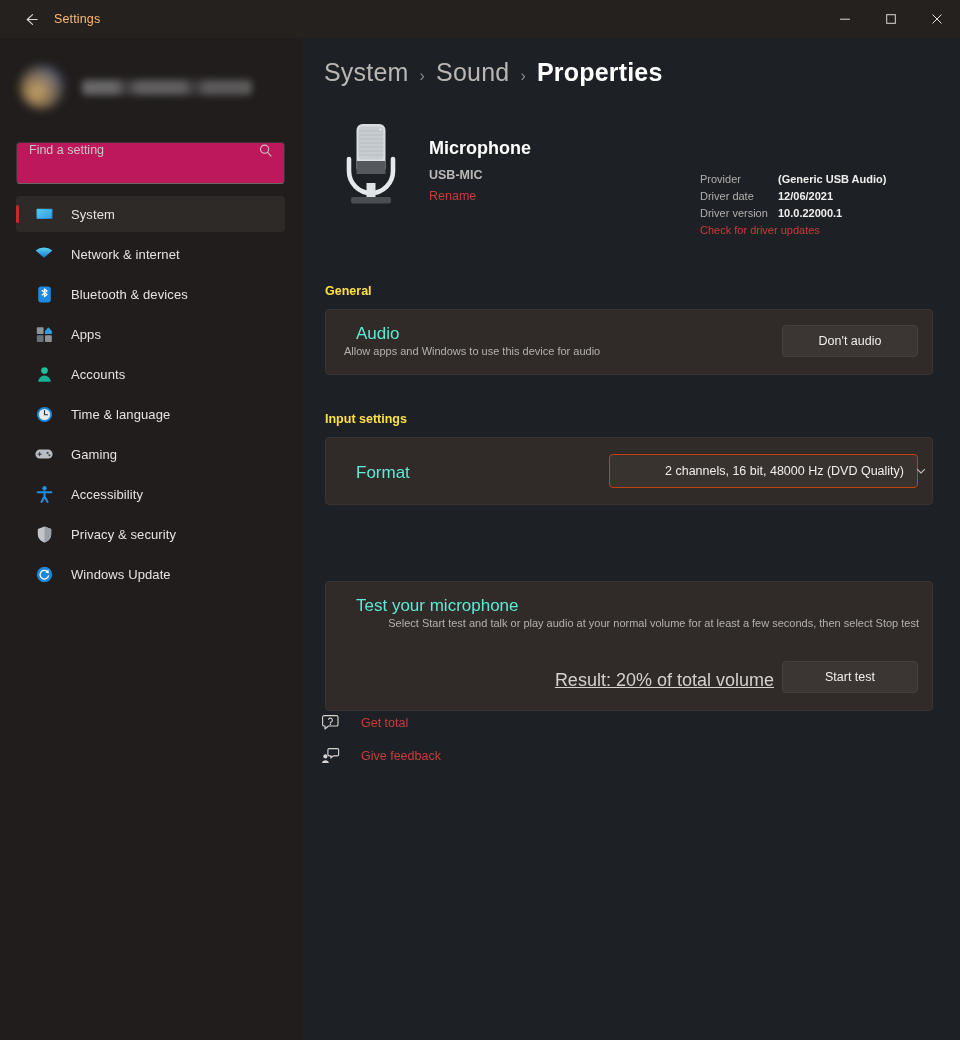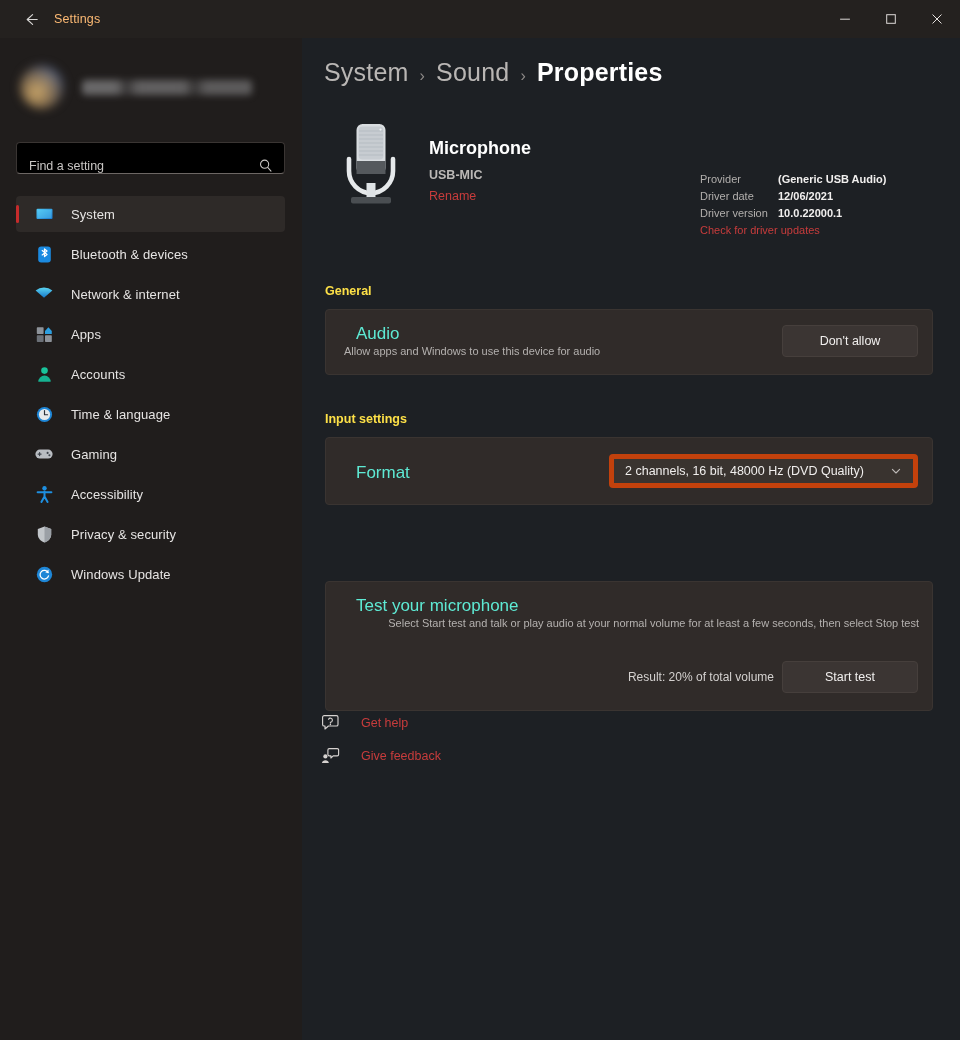--- a/index.html
+++ b/index.html
@@ -87,26 +87,26 @@
         rgba(110,110,112,.30) 26%,
         rgba(150,150,152,.55) 33%, rgba(150,150,152,.55) 60%,
         rgba(110,110,112,.28) 66%,
         rgba(148,148,150,.52) 73%, rgba(148,148,150,.52) 100%);
     filter: blur(3.6px);
   }
 
   #searchbox {
     position: absolute;
     top: 104px; left: 16px;
-    width: 269px; height: 32px;
-    background: #000000;
+    width: 269px; height: 42px;
+    background: #be185d;
     border: 1px solid #3a3533;
     border-bottom: 1px solid #6d6764;
     border-radius: 4px;
-    display: flex; align-items: flex-end;
+    display: flex; align-items: flex-start;
     cursor: text;
   }
   #search-input {
     flex: 1;
     background: transparent;
     border: none; outline: none;
     font-family: "Liberation Sans", sans-serif;
     font-size: 12.5px;
     color: #d7d5d3;
     padding-left: 12px;
@@ -268,24 +268,25 @@
   #audio-label  { left: 18px; top: 14px; }
   #audio-desc   { left: 18px; top: 34px; }
   #audio-btn    { right: 14px; top: 15px; width: 136px; height: 32px; }
 
   #format-label { left: 18px; top: 25px; }
   #format-select {
     position: absolute;
     right: 14px; top: 16px;
     width: 309px; height: 34px;
     background: #39332f;
-    border: 5px solid #c2410c;
+    border: 1px solid #c2410c;
     border-radius: 4px;
     display: flex; align-items: center;
     cursor: pointer;
+    padding-left: 44px;
   }
   #format-value {
     flex: 1;
     padding-left: 11px;
     font-size: 12.5px;
     color: #f0eeed;
     white-space: nowrap;
   }
   #format-chevron { padding: 0 11px; display: flex; }
 
@@ -339,22 +340,23 @@
     width: 9px; height: 9px;
     border-radius: 50%;
     background: #cf2222;
   }
 
   #test-label { left: 18px; top: 14px; }
   #test-desc  { left: 18px; top: 34px; width: 575px; }
   #test-result {
     position: absolute;
     right: 158px; top: 88px;
-    font-size: 12px;
+    font-size: 18px;
     color: #d4d1cf;
+    text-decoration: underline;
   }
   #test-btn { right: 14px; top: 79px; width: 136px; height: 32px; }
 
   
   #footer-links {
     position: absolute;
     left: 15px; top: 668px;
     width: 300px;
   }
   .flink {
@@ -435,41 +437,41 @@
               </defs>
             <rect x="1.5" y="3.8" width="16" height="10.3" rx="1.1" fill="url(#gSys)"></rect>
             <rect x="2.6" y="4.9" width="13.8" height="8.1" rx="0.6" fill="#67d3f7" opacity=".35"></rect>
           </svg>
         </span>
         <span class="nav-label">System</span>
       </div>
 
       <div class="nav-item">
         <span class="nav-ico">
-          <svg width="19" height="19" viewBox="0 0 19 19">
-            <rect x="3.2" y="1.5" width="12.6" height="16" rx="3" fill="#1b8ae0"></rect>
-            <path d="M7.2 5.6 L12 9.5 L9.5 11.6 L9.5 3.9 L12 6 L7.2 9.9" fill="none" stroke="#ffffff" stroke-width="1.25" stroke-linejoin="round" stroke-linecap="round"></path>
-          </svg>
-        </span>
-        <span class="nav-label">Bluetooth &amp; devices</span>
-      </div>
-
-      <div class="nav-item">
-        <span class="nav-ico">
           <svg width="20" height="20" viewBox="0 0 20 20">
             <defs>
                 <linearGradient id="gWifi" x1="0" y1="0" x2="0" y2="1">
               <stop offset="0" stop-color="#5ad4f2"></stop>
                   <stop offset="1" stop-color="#1577c9"></stop>
             </linearGradient>
               </defs>
             <path d="M10 13.8 L1.6 6.6 A13 13 0 0 1 18.4 6.6 Z" fill="url(#gWifi)"></path>
           </svg>
         </span>
         <span class="nav-label">Network &amp; internet</span>
+      </div>
+
+      <div class="nav-item">
+        <span class="nav-ico">
+          <svg width="19" height="19" viewBox="0 0 19 19">
+            <rect x="3.2" y="1.5" width="12.6" height="16" rx="3" fill="#1b8ae0"></rect>
+            <path d="M7.2 5.6 L12 9.5 L9.5 11.6 L9.5 3.9 L12 6 L7.2 9.9" fill="none" stroke="#ffffff" stroke-width="1.25" stroke-linejoin="round" stroke-linecap="round"></path>
+          </svg>
+        </span>
+        <span class="nav-label">Bluetooth &amp; devices</span>
       </div>
 
 
       <div class="nav-item">
         <span class="nav-ico">
           <svg width="19" height="19" viewBox="0 0 19 19">
             <rect x="1.8" y="2.2" width="6.8" height="6.8" rx="0.7" fill="#8d9299"></rect>
             <rect x="1.8" y="10.2" width="6.8" height="6.8" rx="0.7" fill="#6b7077"></rect>
             <rect x="10" y="10.2" width="6.8" height="6.8" rx="0.7" fill="#8d9299"></rect>
             <path d="M10 5.9 L13.4 2.2 L16.8 5.9 L16.8 9 L10 9 Z" fill="#2d9fe0"></path>
@@ -594,21 +596,21 @@
         </div>
         <div id="driver-update-link">Check for driver updates</div>
       </div>
     </div>
 
     <div class="section-title" style="top:246px">General</div>
 
     <div class="card" id="card-audio">
       <div class="card-main-label" id="audio-label">Audio</div>
       <div class="card-sub-label" id="audio-desc">Allow apps and Windows to use this device for audio</div>
-      <div class="btn" id="audio-btn">Don't allow</div>
+      <div class="btn" id="audio-btn">Don't audio</div>
     </div>
 
     <div class="section-title" style="top:374px">Input settings</div>
 
     <div class="card" id="card-format">
       <div class="card-main-label" id="format-label">Format</div>
       <div id="format-select">
         <span id="format-value">2 channels, 16 bit, 48000 Hz (DVD Quality)</span>
         <span id="format-chevron">
           <svg width="12" height="12" viewBox="0 0 12 12">
@@ -628,21 +630,21 @@
 
     <div id="footer-links">
       <div class="flink">
         <span class="flink-ico">
           <svg width="19" height="17" viewBox="0 0 19 17">
             <path d="M3.2 1.6 H15.4 A1.6 1.6 0 0 1 17 3.2 V10.4 A1.6 1.6 0 0 1 15.4 12 H7.4 L4 15 V12 H3.2 A1.6 1.6 0 0 1 1.6 10.4 V3.2 A1.6 1.6 0 0 1 3.2 1.6 Z" fill="none" stroke="#d6d2d0" stroke-width="1.15" stroke-linejoin="round"></path>
             <path d="M7.6 5.3 A2 2 0 1 1 9.4 8.2 V9.1" fill="none" stroke="#d6d2d0" stroke-width="1.15" stroke-linecap="round"></path>
             <circle cx="9.4" cy="10.6" r="0.75" fill="#d6d2d0"></circle>
           </svg>
         </span>
-        <span class="flink-label">Get help</span>
+        <span class="flink-label">Get total</span>
       </div>
       <div class="flink">
         <span class="flink-ico">
           <svg width="19" height="17" viewBox="0 0 19 17">
             <path d="M8.2 1.6 H16.3 A1.3 1.3 0 0 1 17.6 2.9 V7.6 A1.3 1.3 0 0 1 16.3 8.9 H12.2 L9.9 11 V8.9 H8.2 A1.3 1.3 0 0 1 6.9 7.6 V2.9 A1.3 1.3 0 0 1 8.2 1.6 Z" fill="none" stroke="#d6d2d0" stroke-width="1.15" stroke-linejoin="round"></path>
             <circle cx="4.4" cy="9.4" r="2.1" fill="#d6d2d0"></circle>
             <path d="M0.9 16 A3.6 3.6 0 0 1 7.9 16 Z" fill="#d6d2d0"></path>
           </svg>
         </span>
         <span class="flink-label">Give feedback</span>

